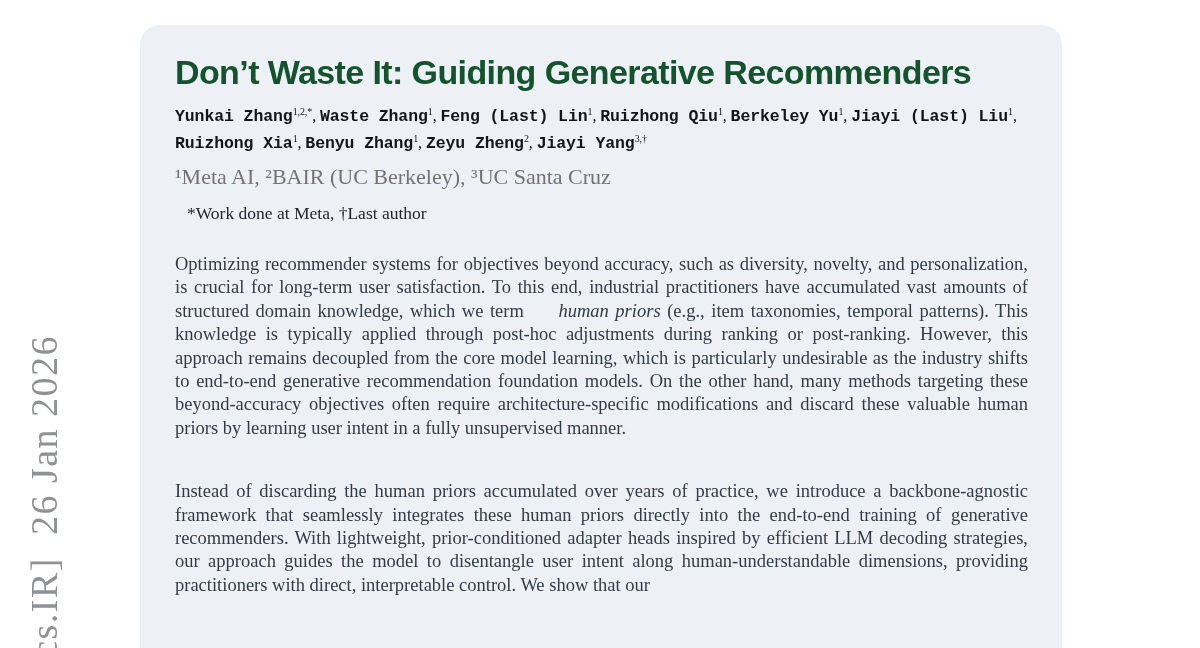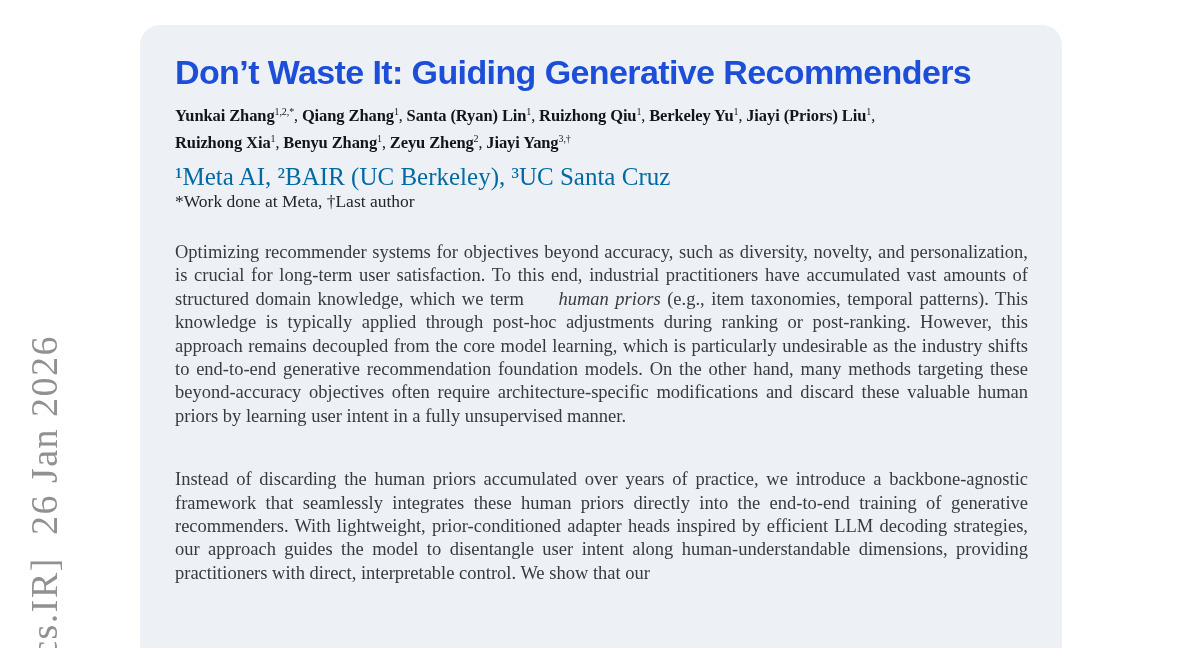--- a/index.html
+++ b/index.html
@@ -35,55 +35,55 @@
   .card-content {
     padding: 28px 34px 0 35px;
   }
 
   .paper-title {
     font-family: "Liberation Sans", sans-serif;
     font-weight: 700;
     font-size: 34px;
     line-height: 38px;
     letter-spacing: -0.6px;
-    color: #1d4ed8;
+    color: #14532d;
     margin: 0 0 12px 0;
   }
   .title-line { white-space: nowrap; }
 
   .author-block { margin: 0 0 8px 0; }
   .author-line {
     white-space: nowrap;
     font-size: 16.5px;
     line-height: 25px;
     letter-spacing: -0.1px;
     color: #121519;
   }
-  .author-name { font-weight: 700; font-family: Liberation Serif, serif; text-align: right; }
+  .author-name { font-weight: 700; font-family: Liberation Mono, monospace; text-align: right; }
   .author-sup {
     font-family: "Liberation Serif", serif;
     font-weight: 400;
     font-size: 10px;
     position: relative; top: -6px;
   }
   .author-sep { font-family: "Liberation Serif", serif; font-weight: 400; font-size: 16px; }
 
   .affiliations {
     font-family: "Liberation Serif", serif;
-    font-size: 25px;
+    font-size: 22px;
     line-height: 24px;
-    color: #0369a1;
+    color: #737373;
     margin: 0;
   }
   .footnote {
     font-family: "Liberation Serif", serif;
     font-size: 17.5px;
     line-height: 24px;
     color: #22272d;
-    margin: 0;
+    margin: 12px;
   }
 
   .abstract {
     margin-top: 28px;
     font-family: "Liberation Serif", serif;
     font-size: 18.5px;
     line-height: 23.4px;
     color: #353b43;
     text-align: justify;
   }
@@ -104,29 +104,29 @@
       <h1 class="paper-title">
         <div class="title-line">Don’t Waste It: Guiding Generative Recommenders</div>
       </h1>
 
       <div class="author-block">
         <div class="author-line">
           
         
             <span><span class="author-name">Yunkai Zhang</span><span class="author-sup">1,2,*</span><span class="author-sep">,  </span></span>
           
-            <span><span class="author-name">Qiang Zhang</span><span class="author-sup">1</span><span class="author-sep">,  </span></span>
+            <span><span class="author-name">Waste Zhang</span><span class="author-sup">1</span><span class="author-sep">,  </span></span>
           
-            <span><span class="author-name">Santa (Ryan) Lin</span><span class="author-sup">1</span><span class="author-sep">,  </span></span>
+            <span><span class="author-name">Feng (Last) Lin</span><span class="author-sup">1</span><span class="author-sep">,  </span></span>
           
             <span><span class="author-name">Ruizhong Qiu</span><span class="author-sup">1</span><span class="author-sep">,  </span></span>
           
             <span><span class="author-name">Berkeley Yu</span><span class="author-sup">1</span><span class="author-sep">,  </span></span>
           
-            <span><span class="author-name">Jiayi (Priors) Liu</span><span class="author-sup">1</span><span class="author-sep">,</span></span>
+            <span><span class="author-name">Jiayi (Last) Liu</span><span class="author-sup">1</span><span class="author-sep">,</span></span>
           </div>
         <div class="author-line">
           
         
             <span><span class="author-name">Ruizhong Xia</span><span class="author-sup">1</span><span class="author-sep">,  </span></span>
           
             <span><span class="author-name">Benyu Zhang</span><span class="author-sup">1</span><span class="author-sep">,  </span></span>
           
             <span><span class="author-name">Zeyu Zheng</span><span class="author-sup">2</span><span class="author-sep">,  </span></span>
           

